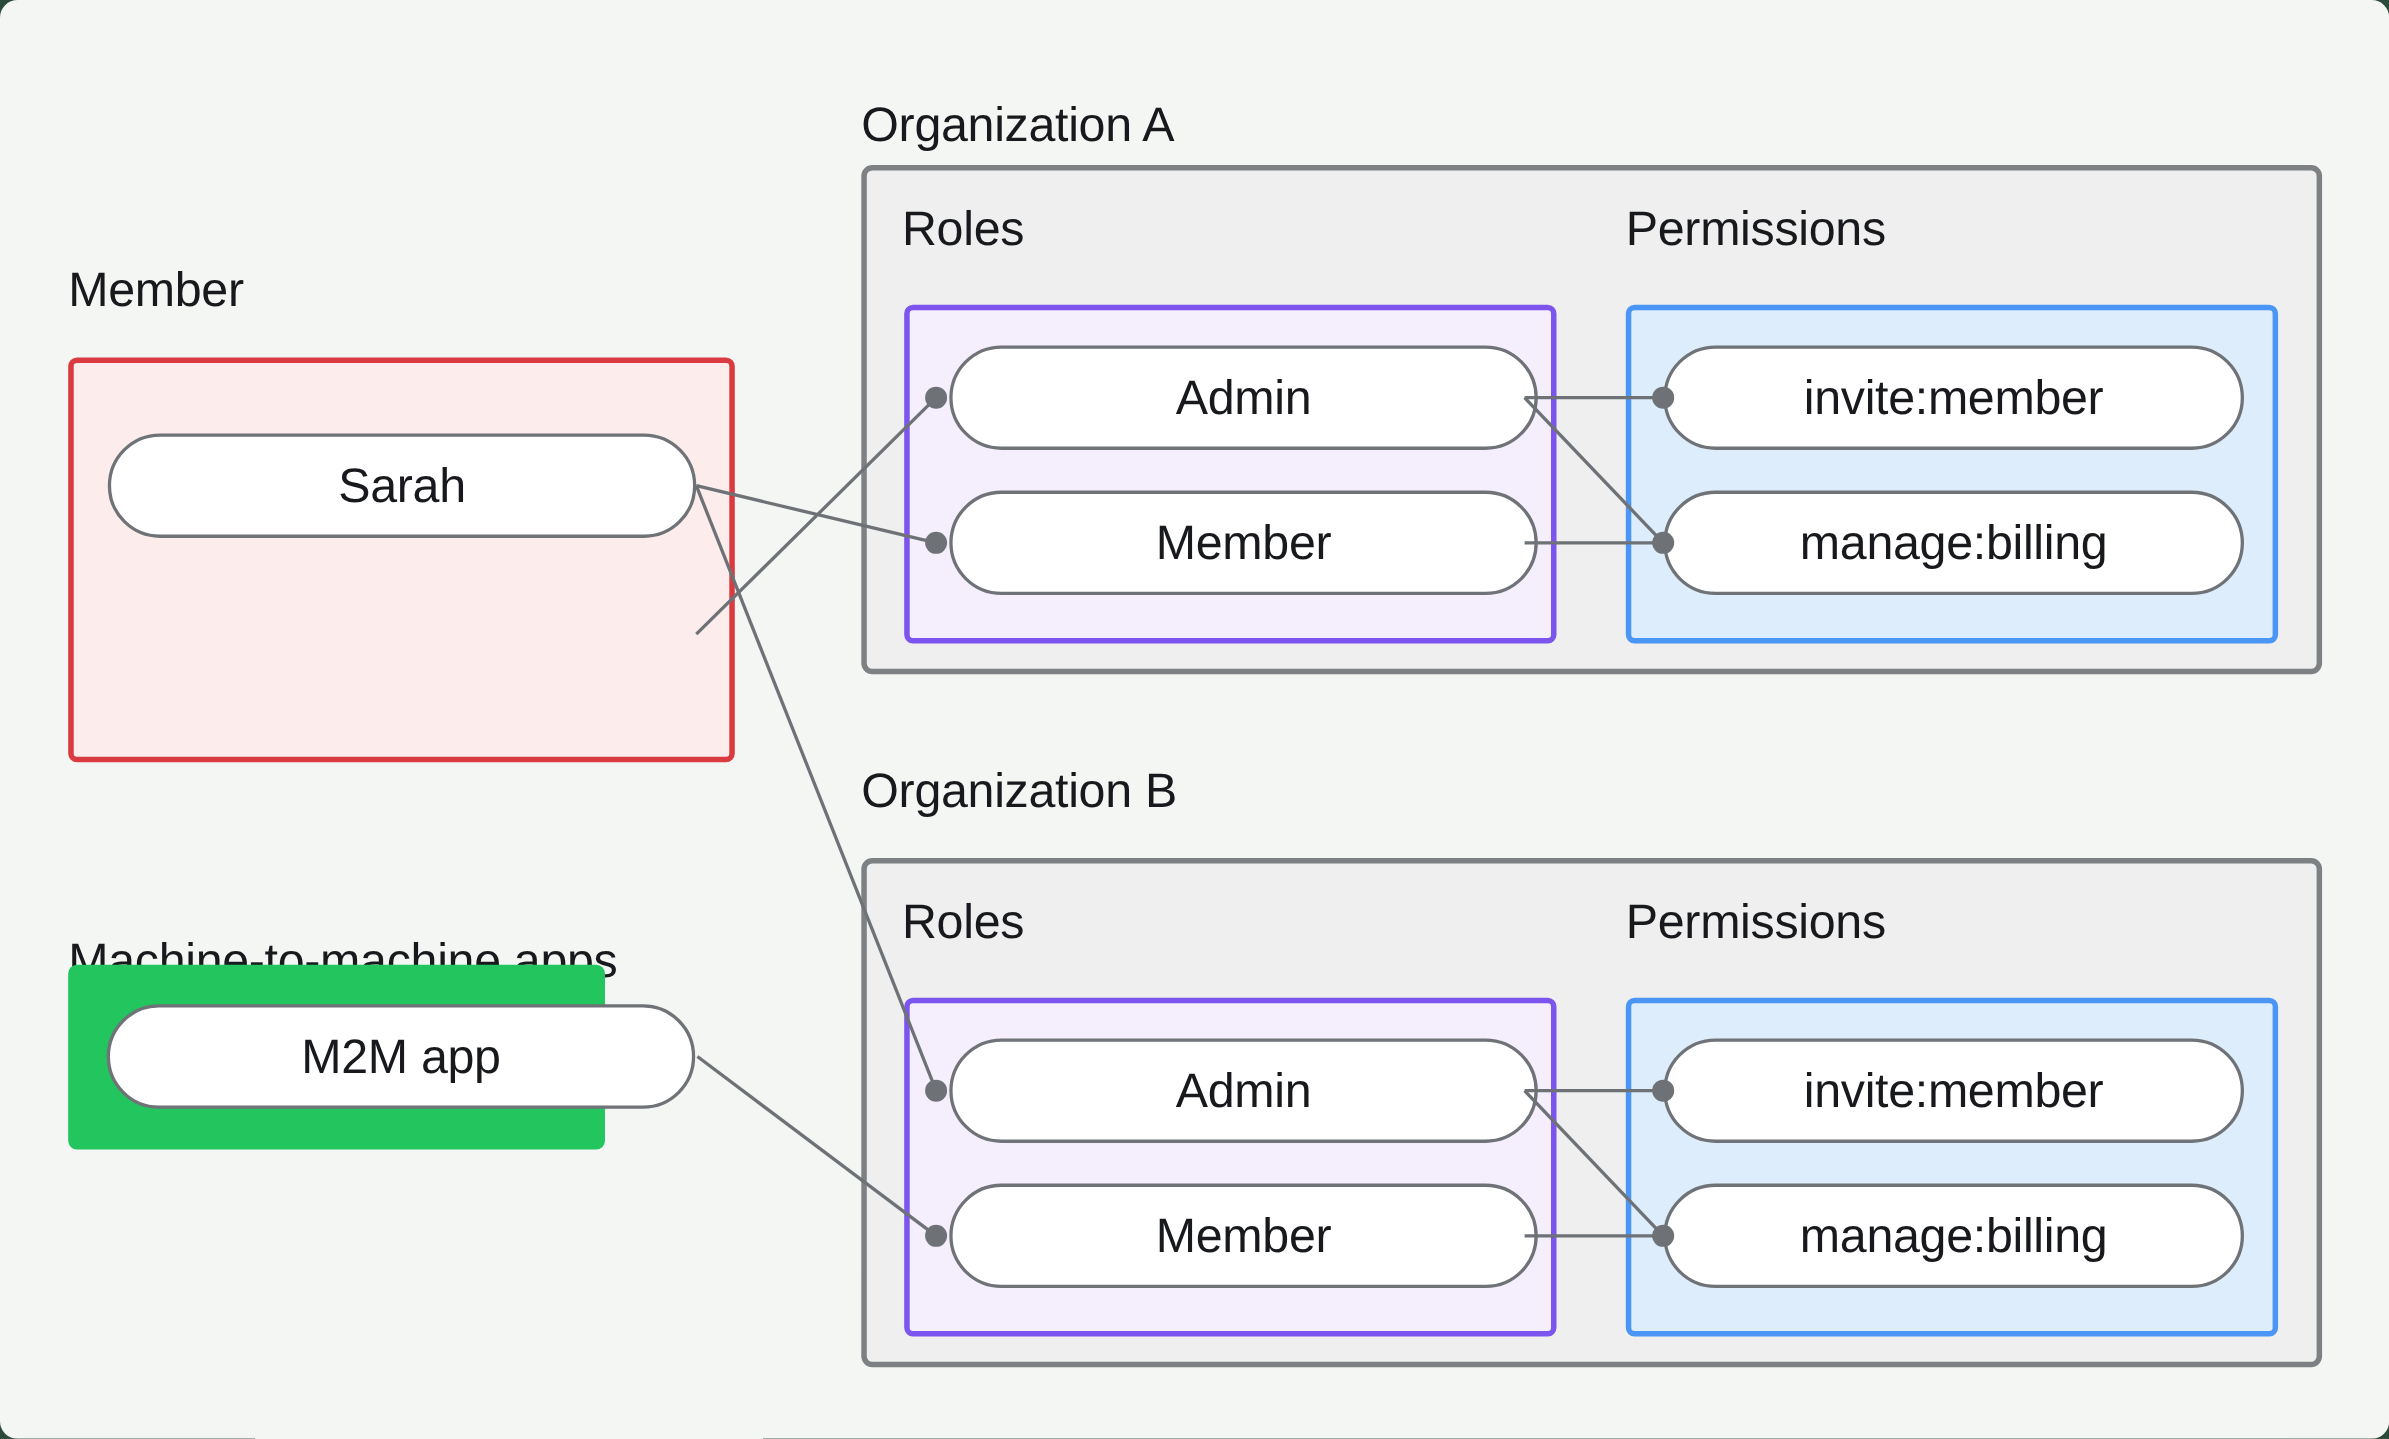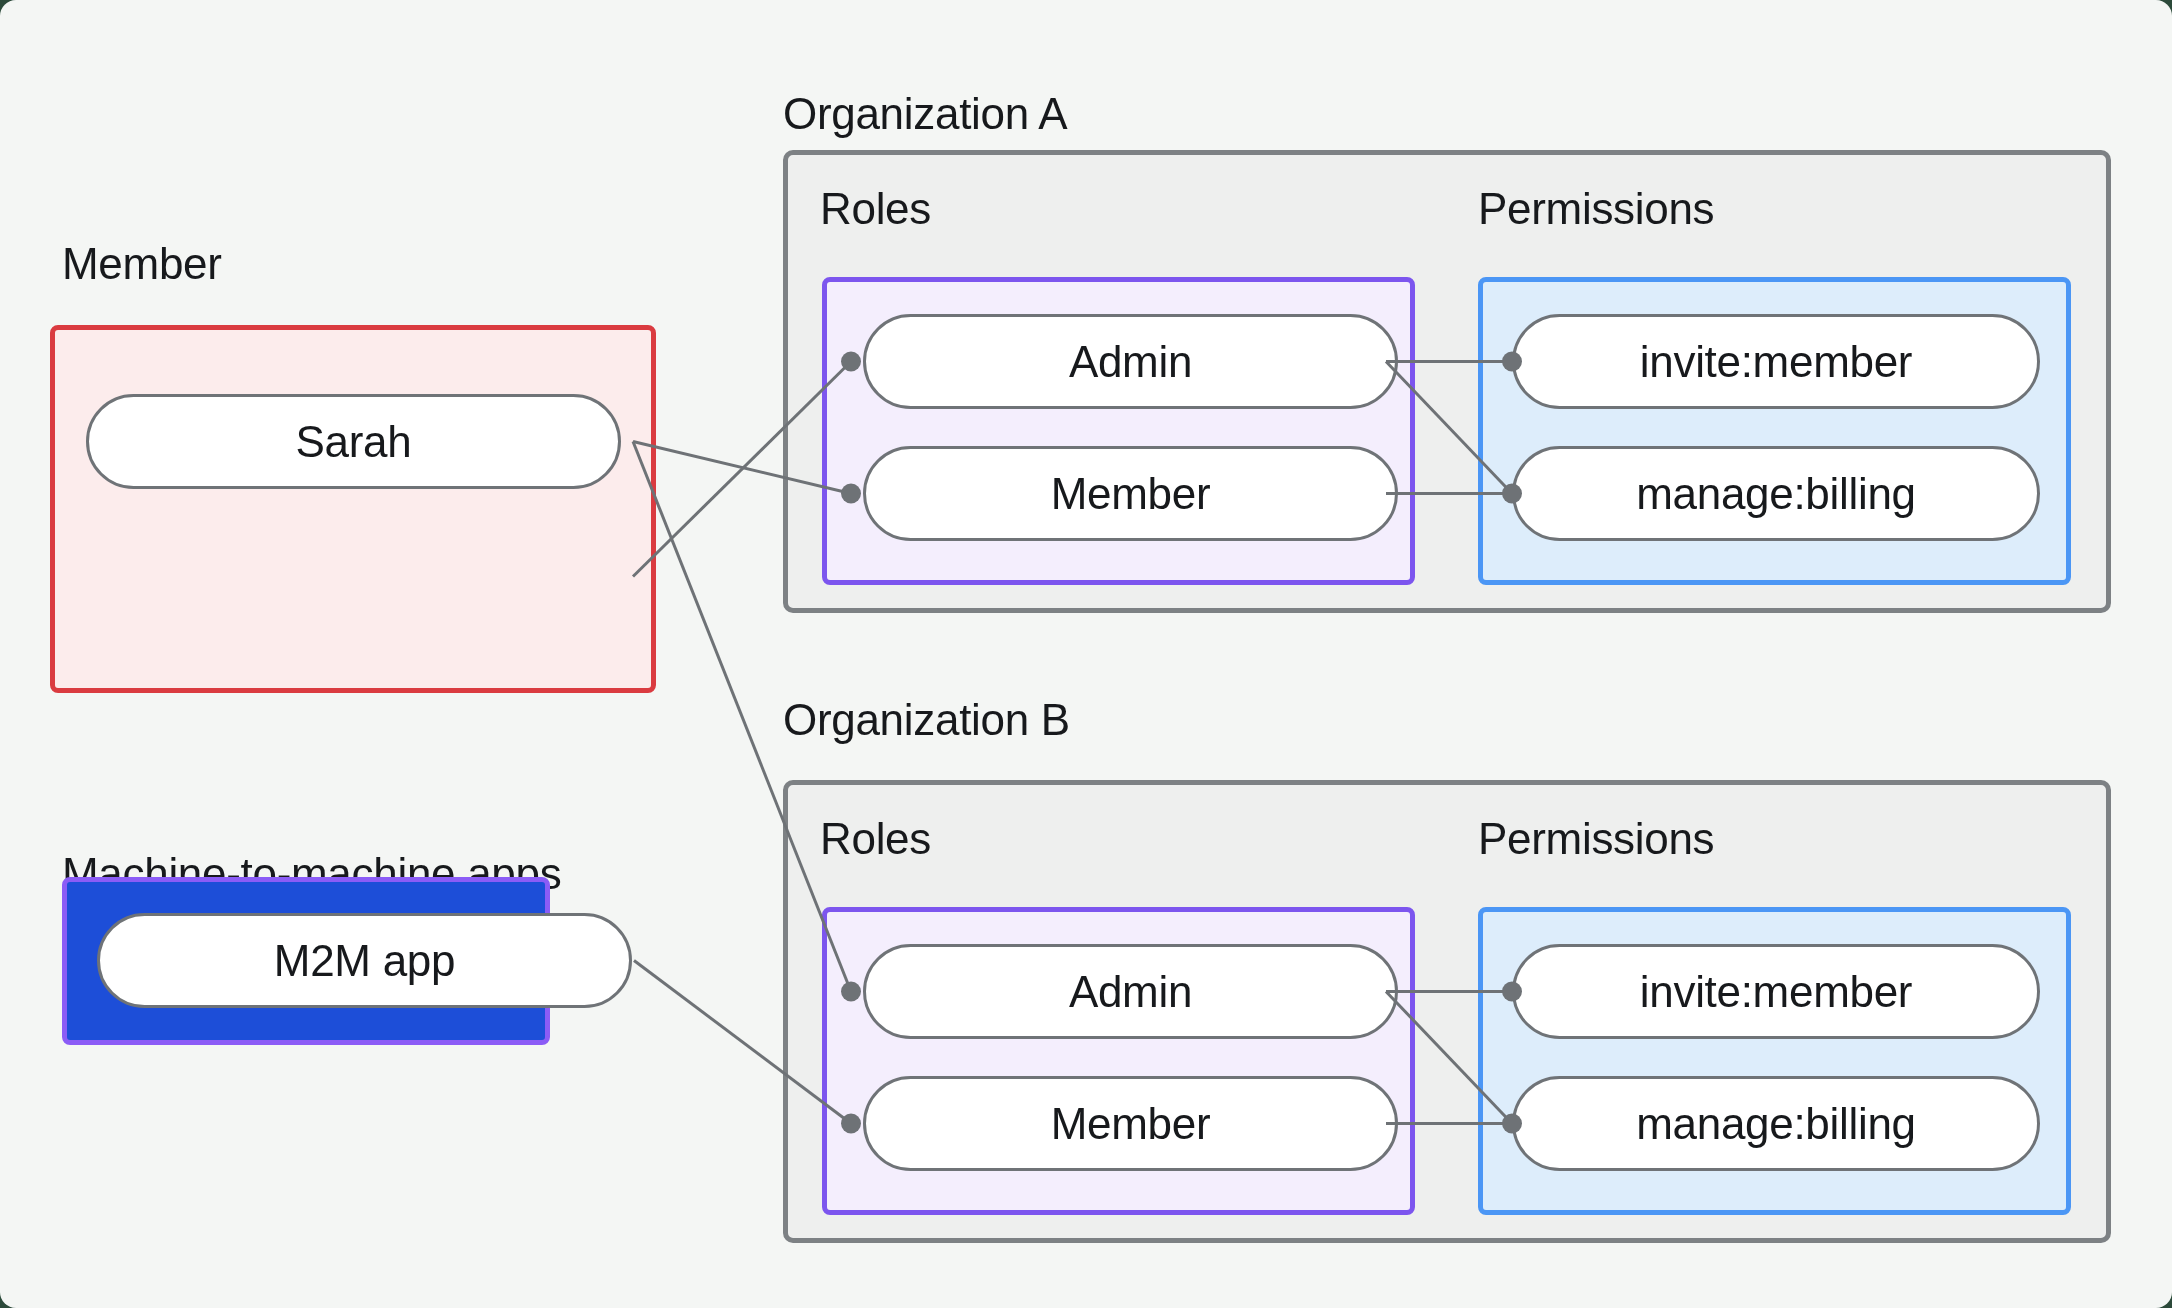--- a/index.html
+++ b/index.html
@@ -17,22 +17,22 @@
     position:absolute;
     font-size:44px;font-weight:500;line-height:1.2;
     letter-spacing:-0.3px;white-space:nowrap;
   }
   #users-label{left:62px;top:238px;}
   #m2m-label{left:62px;top:800px;margin-top:48px;}
   #orgA-label{left:783px;top:60px;margin-top:28px;}
   #orgB-label{left:783px;top:694px;}
 
   .group-box{position:absolute;border-radius:8px;}
-  #users-box{left:50px;top:325px;width:606px;height:368px;background:#fcecec;border:5px solid #da3b40;}
-  #m2m-box{left:62px;top:877px;width:488px;height:168px;background:#1d4ed8;border:5px solid #8b5cf6;}
+  #users-box{left:62px;top:325px;width:606px;height:368px;background:#fcecec;border:5px solid #da3b40;}
+  #m2m-box{left:62px;top:877px;width:488px;height:168px;background:#22c55e;border:5px solid #22c55e;}
 
   .pill{
     position:absolute;background:#ffffff;border:3px solid #6f7377;border-radius:52px;
     display:flex;align-items:center;justify-content:center;
     font-size:44px;font-weight:500;letter-spacing:-0.3px;white-space:nowrap;
   }
   #pill-sarah{left:31px;top:64px;width:535px;height:95px;}
   #pill-john{left:31px;top:199px;width:535px;height:95px;}
   #pill-m2m{left:30px;top:31px;width:535px;height:95px;}
 

